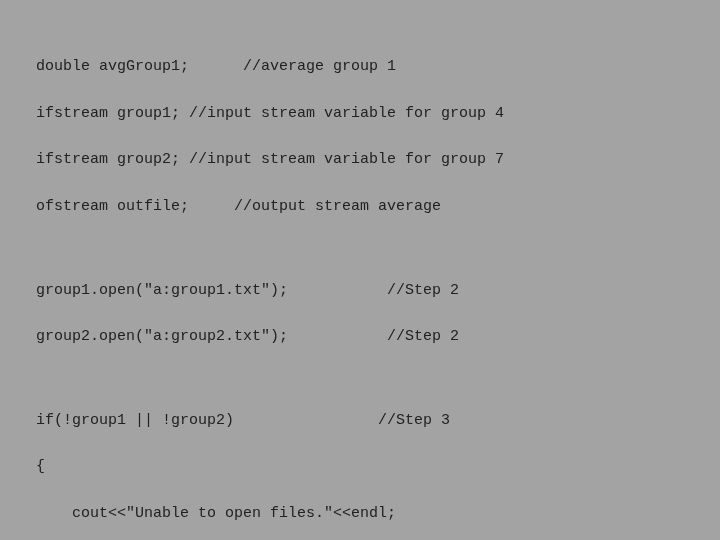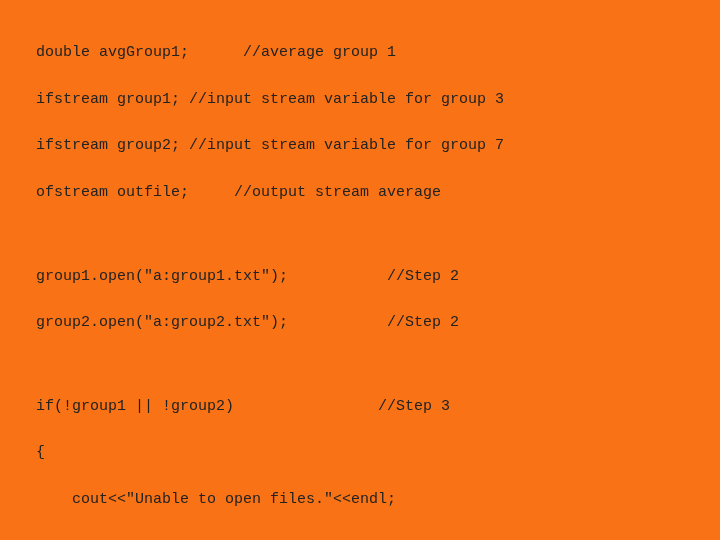--- a/index.html
+++ b/index.html
@@ -12,43 +12,43 @@
       background-color: #ffffff;
       width: 720px;
       height: 540px;
       overflow: hidden;
       font-family: 'Courier New', Courier, monospace;
       font-size: 15px;
       line-height: 1.55;
     }
 
     .code-container {
-      padding: 18px 20px 18px 36px;
+      padding: 32px 20px 18px 36px;
       width: 720px;
       height: 540px;
-      background: #f97316;
+      background: #a3a3a3;
       color: #222222;
       white-space: pre;
     }
 
     .code-block {
       display: block;
     }
 
     .separator {
       height: 14px;
       display: block;
     }
   </style>
 </head>
 <body>
 
 <div class="code-container">
 <span class="code-block">double avgGroup1;      //average group 1</span>
-<span class="code-block">ifstream group1; //input stream variable for group 3</span>
+<span class="code-block">ifstream group1; //input stream variable for group 4</span>
 <span class="code-block">ifstream group2; //input stream variable for group 7</span>
 <span class="code-block">ofstream outfile;     //output stream average</span>
 <span class="separator"></span>
 <span class="code-block">group1.open("a:group1.txt");           //Step 2</span>
 <span class="code-block">group2.open("a:group2.txt");           //Step 2</span>
 <span class="separator"></span>
 <span class="code-block">if(!group1 || !group2)                //Step 3</span>
 <span class="code-block">{</span>
 <span class="code-block">    cout&lt;&lt;"Unable to open files."&lt;&lt;endl;</span>
 

